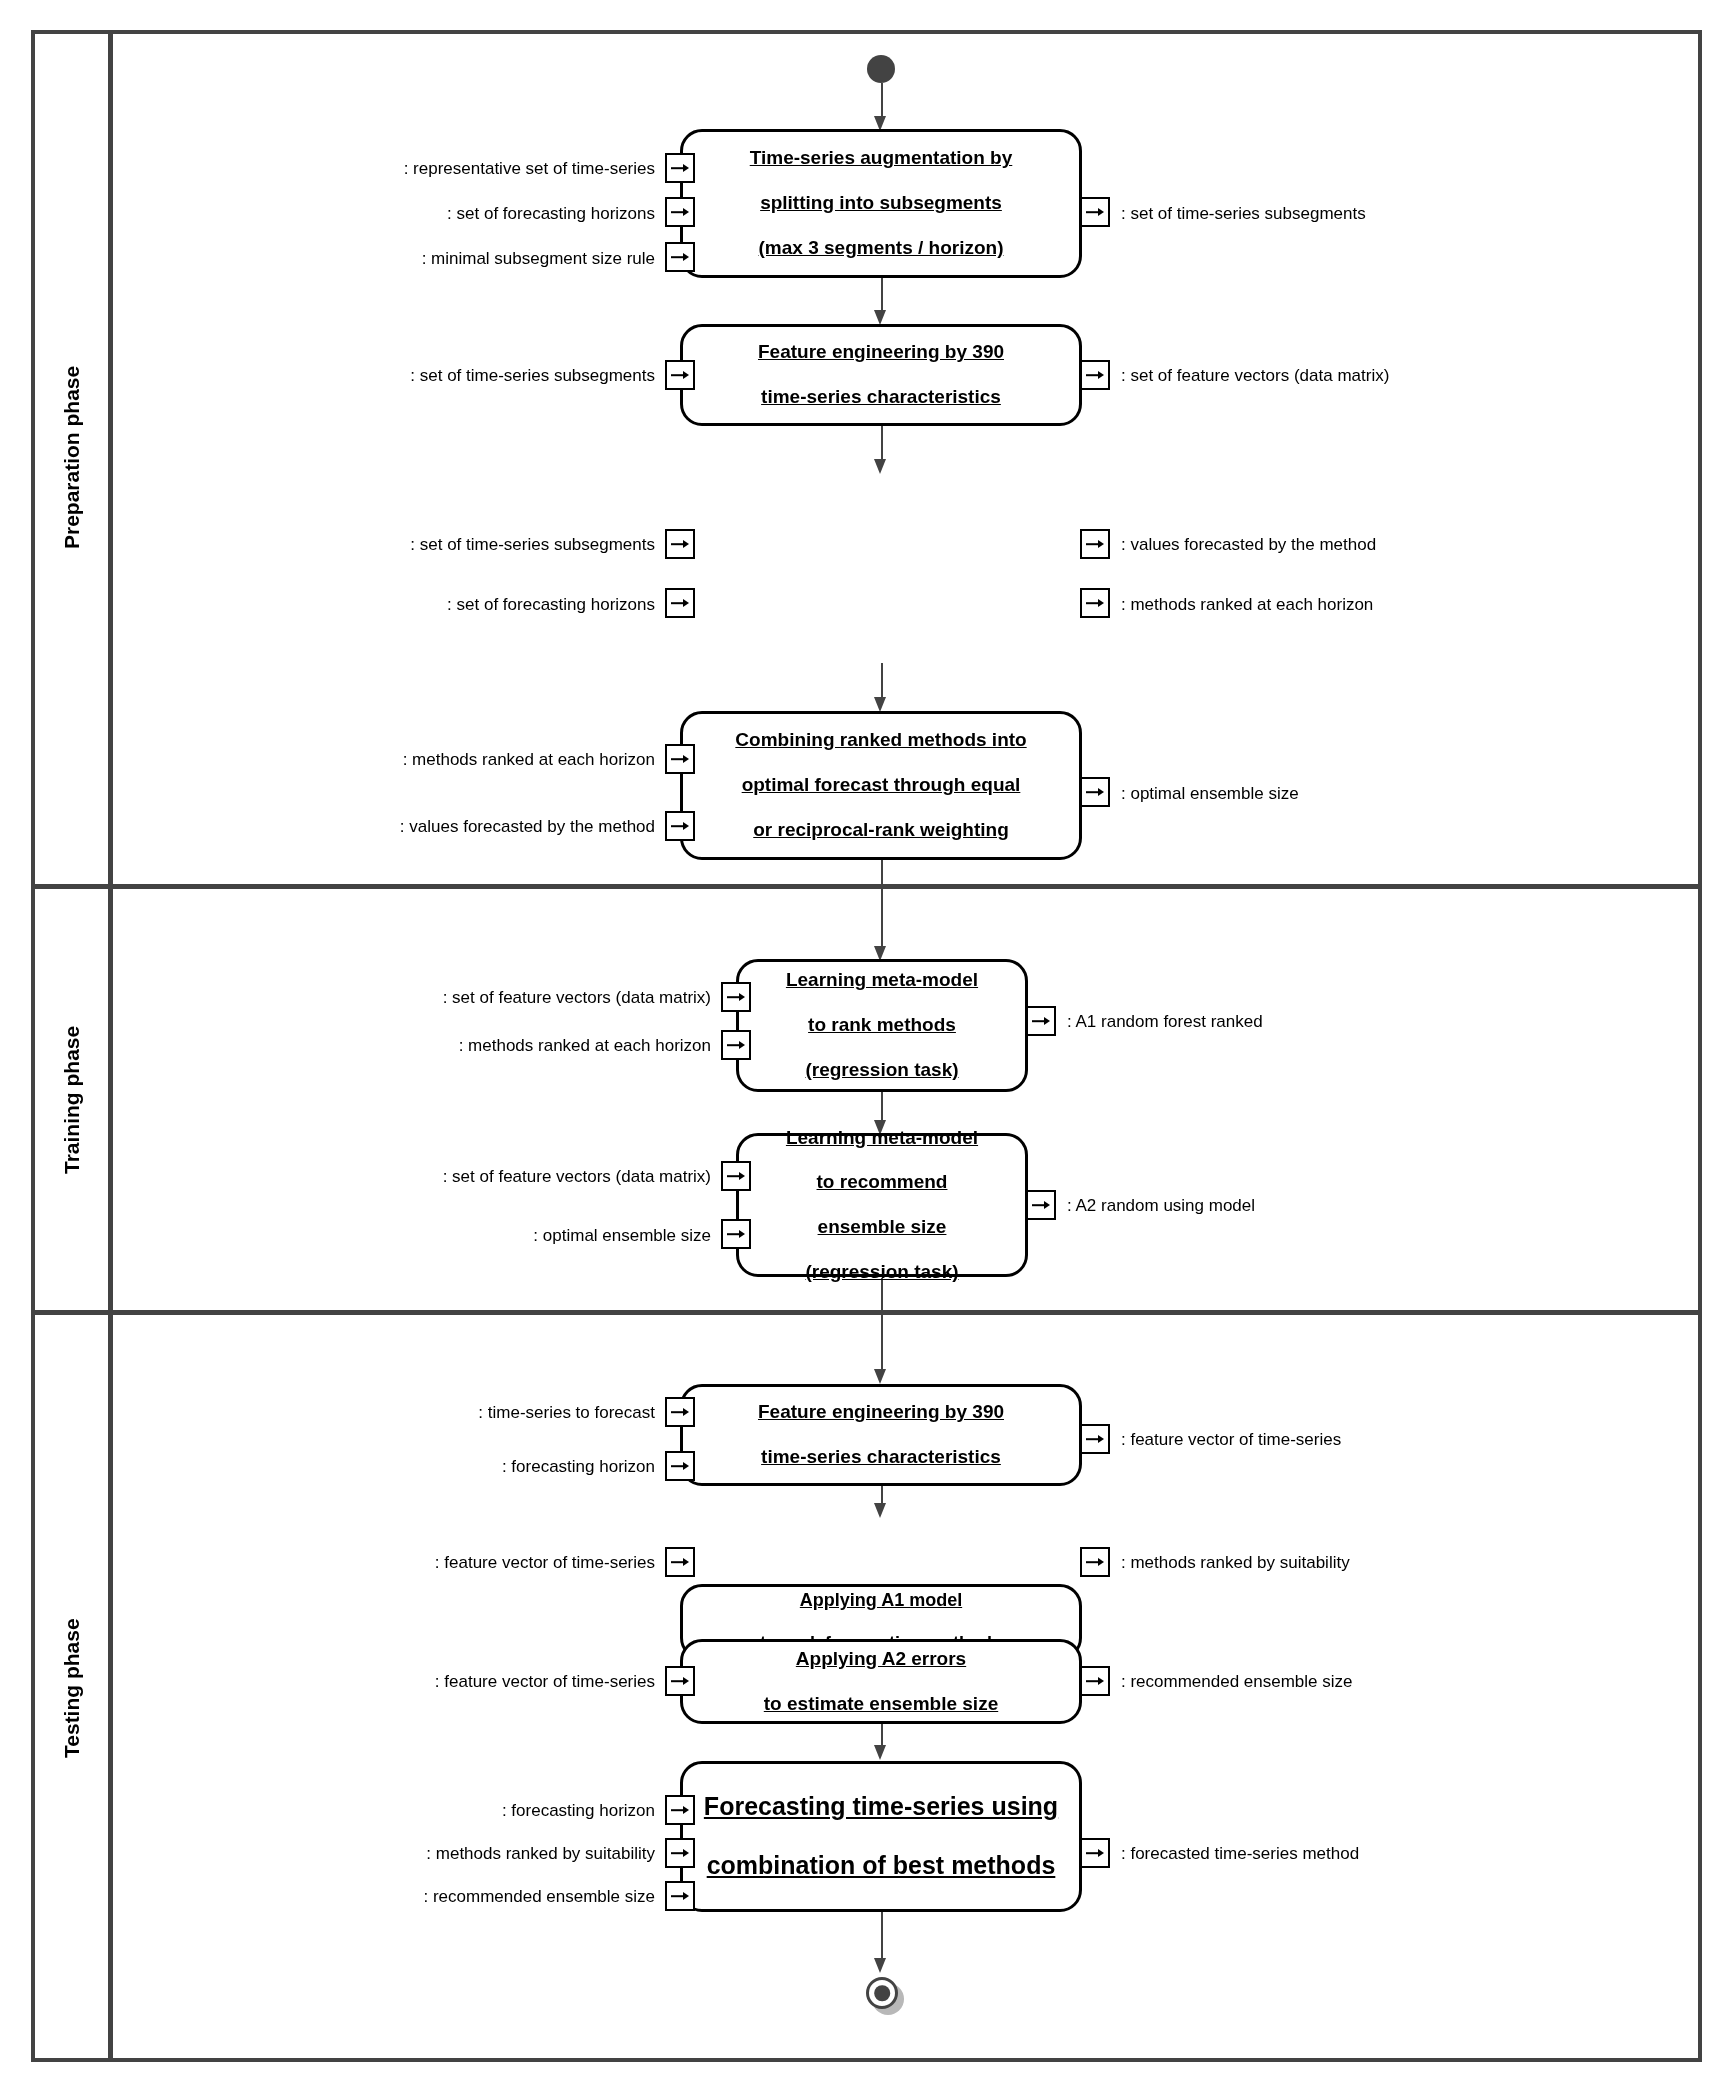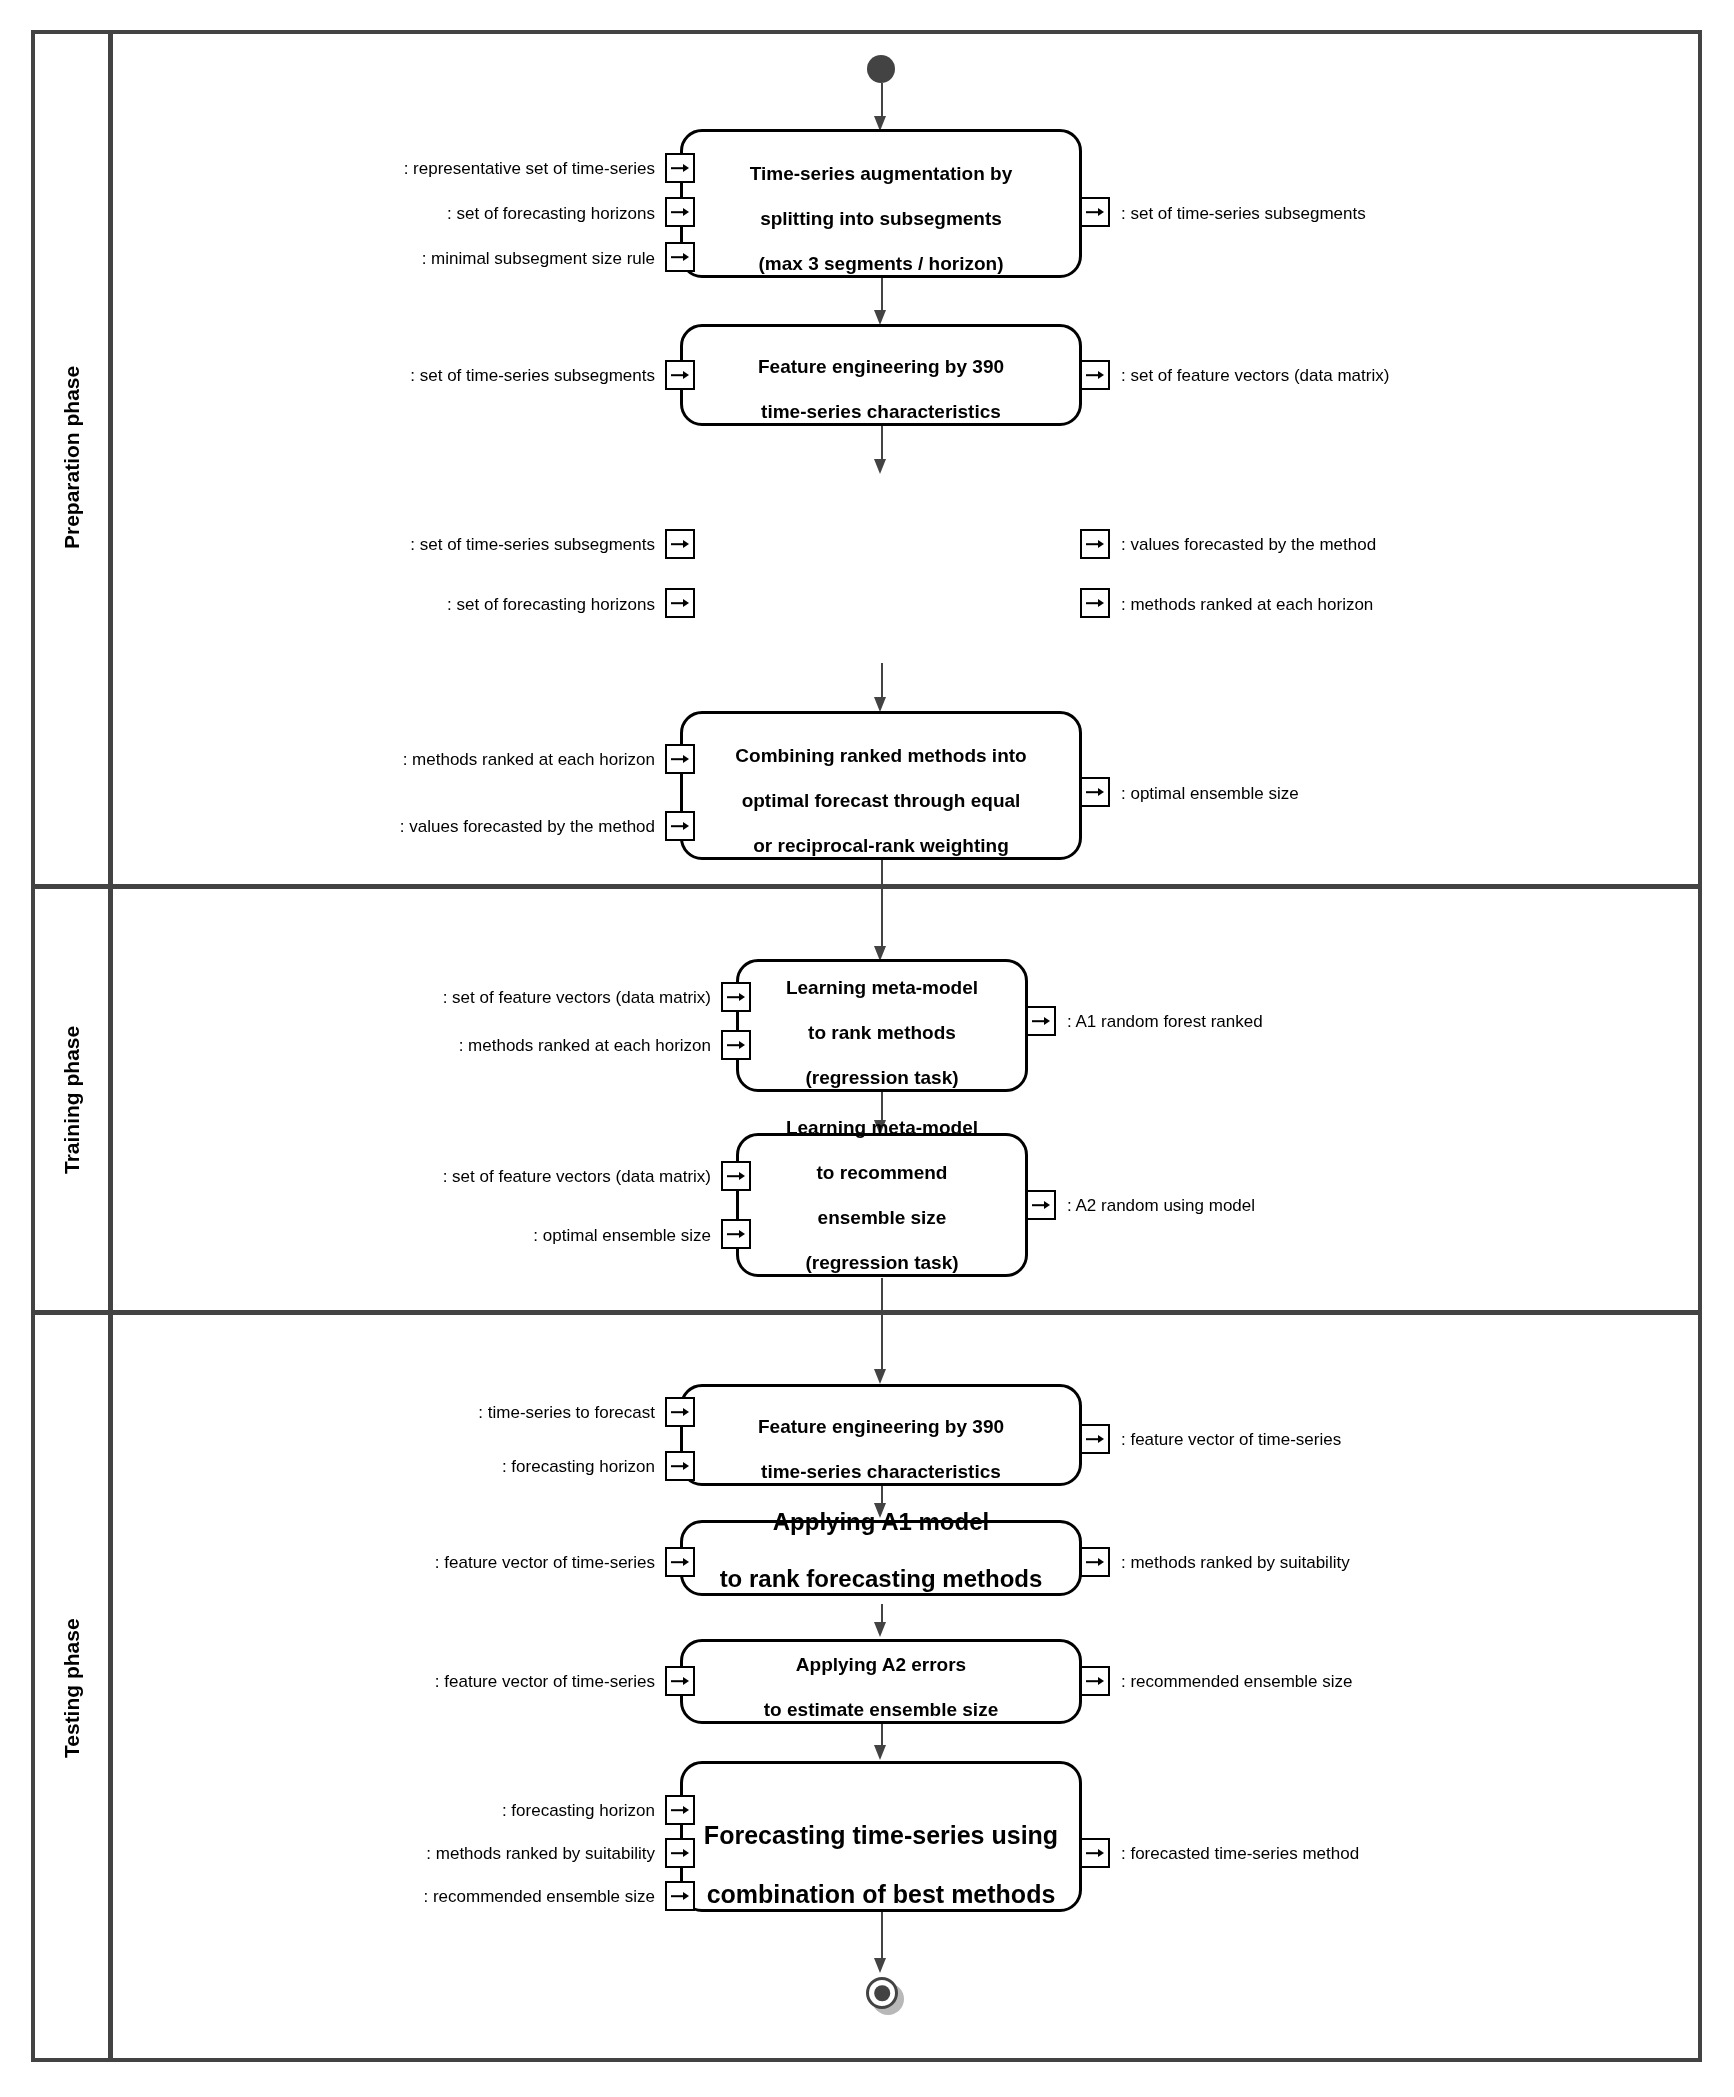--- a/index.html
+++ b/index.html
@@ -23,26 +23,27 @@
     white-space:nowrap;
   }
 
   
   .act{
     position:absolute;
     border:3.1px solid #000;
     border-radius:22px;
     background:#fff;
     box-sizing:border-box;
-    display:flex;align-items:flex-end;justify-content:center;
+    display:flex;align-items:center;justify-content:center;
     text-align:center;
     font-weight:bold;
     color:#000;
     line-height:1.18;
     z-index:6;
+    text-decoration:underline;
   }
   .act span{display:block;padding:0 7.3px;}
 
   
   .pin{
     position:absolute;
     width:30px;height:30px;
     border:2.6px solid #000;
     background:#fff;
     box-sizing:border-box;
@@ -262,21 +263,21 @@
   <div class="pin" style="left:665px;top:1397px;"></div>
   <div class="plabel left" style="left:196px;top:1403px;width:459px;">: time-series to forecast</div>
   <div class="pin" style="left:665px;top:1451px;"></div>
   <div class="plabel left" style="left:196px;top:1457px;width:459px;">: forecasting horizon</div>
   <div class="pin" style="left:1080px;top:1424px;"></div>
   <div class="plabel right" style="left:1121px;top:1430px;">: feature vector of time-series</div>
 
   <div class="flow" style="left:881px;top:1485px;height:22px;"></div>
   <div class="flowhead" style="left:874px;top:1503px;"></div>
 
-  <div class="act" style="left:680px;top:1520px;width:402px;height:76px;font-size:24px;">
+  <div class="act" style="left:680px;top:1584px;width:402px;height:76px;font-size:18px;">
     <span>
       <span>Applying A1 model</span><br>
       <span>to rank forecasting methods</span>
     </span>
   </div>
   <div class="pin" style="left:665px;top:1547px;"></div>
   <div class="plabel left" style="left:144px;top:1553px;width:511px;">: feature vector of time-series</div>
   <div class="pin" style="left:1080px;top:1547px;"></div>
   <div class="plabel right" style="left:1121px;top:1553px;">: methods ranked by suitability</div>
 

